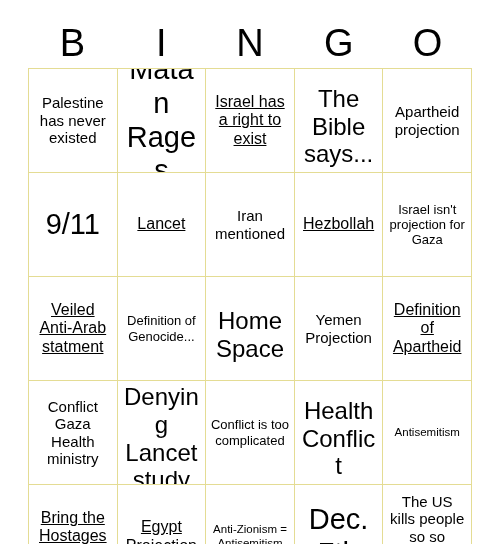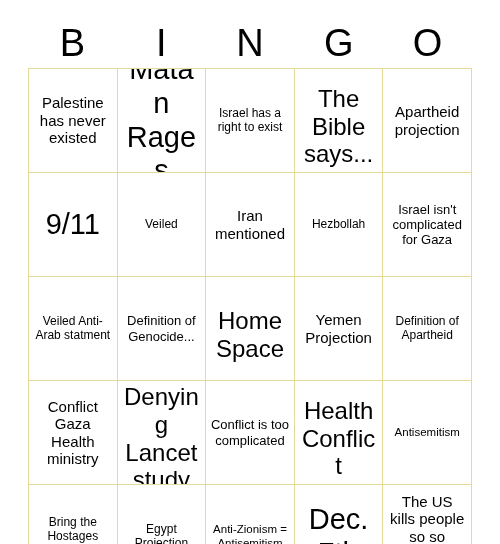--- a/index.html
+++ b/index.html
@@ -77,21 +77,21 @@
     display: block;
     width: 100%;
     line-height: 1.16;
     word-wrap: break-word;
     color: #000000;
   }
 
   
   .fs-xl  { font-size: 29px; }
   .fs-lg  { font-size: 24px; margin-top: 12px; }
-  .fs-md  { font-size: 12px; }
+  .fs-md  { font-size: 16px; text-decoration: underline; }
   .fs-sm  { font-size: 15px; }
   .fs-xs  { font-size: 13px; }
   .fs-xxs { font-size: 11.5px; }
 </style>
 </head>
 <body>
 
 <div class="card">
 
   <div class="header-row">
@@ -115,30 +115,30 @@
       <div class="cell">
         <span class="cell-text fs-lg">The Bible says...</span>
       </div>
       <div class="cell">
         <span class="cell-text fs-sm">Apartheid projection</span>
       </div>
       <div class="cell">
         <span class="cell-text fs-xl">9/11</span>
       </div>
       <div class="cell">
-        <span class="cell-text fs-md">Veiled</span>
+        <span class="cell-text fs-md">Lancet</span>
       </div>
       <div class="cell">
         <span class="cell-text fs-sm">Iran mentioned</span>
       </div>
       <div class="cell">
         <span class="cell-text fs-md">Hezbollah</span>
       </div>
       <div class="cell">
-        <span class="cell-text fs-xs">Israel isn't complicated for Gaza</span>
+        <span class="cell-text fs-xs">Israel isn't projection for Gaza</span>
       </div>
       <div class="cell">
         <span class="cell-text fs-md">Veiled Anti-Arab statment</span>
       </div>
       <div class="cell">
         <span class="cell-text fs-xs">Definition of Genocide...</span>
       </div>
       <div class="cell">
         <span class="cell-text fs-lg">Home Space</span>
       </div>

